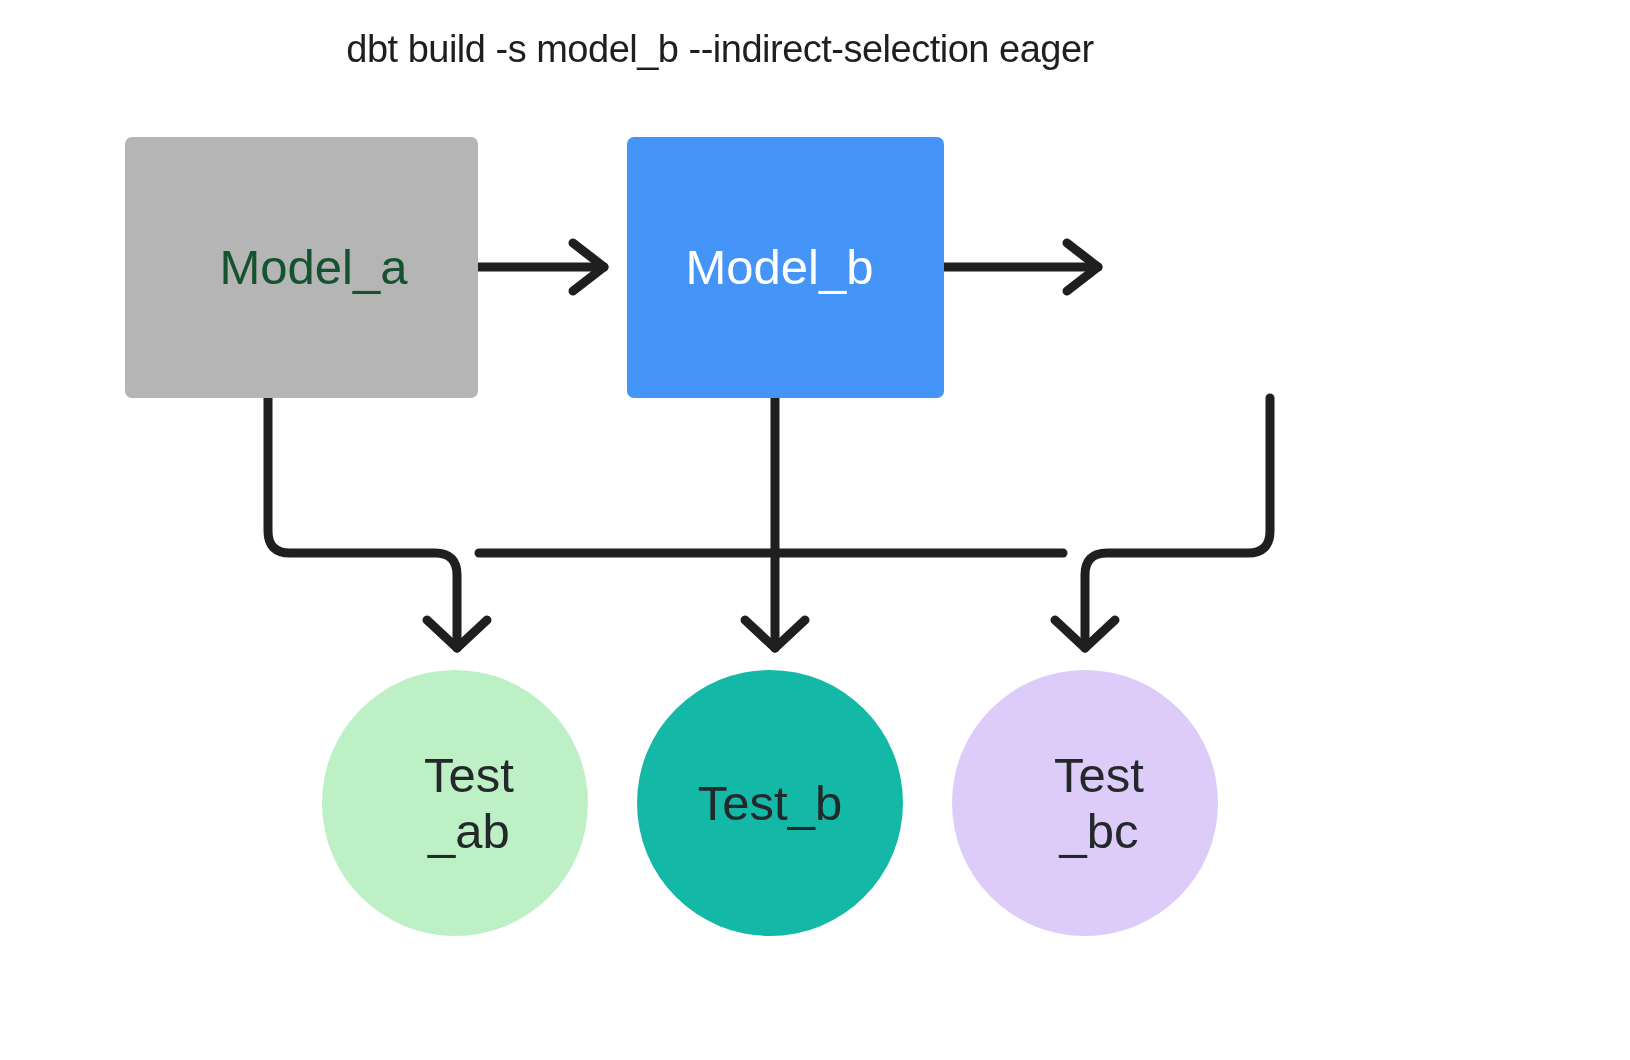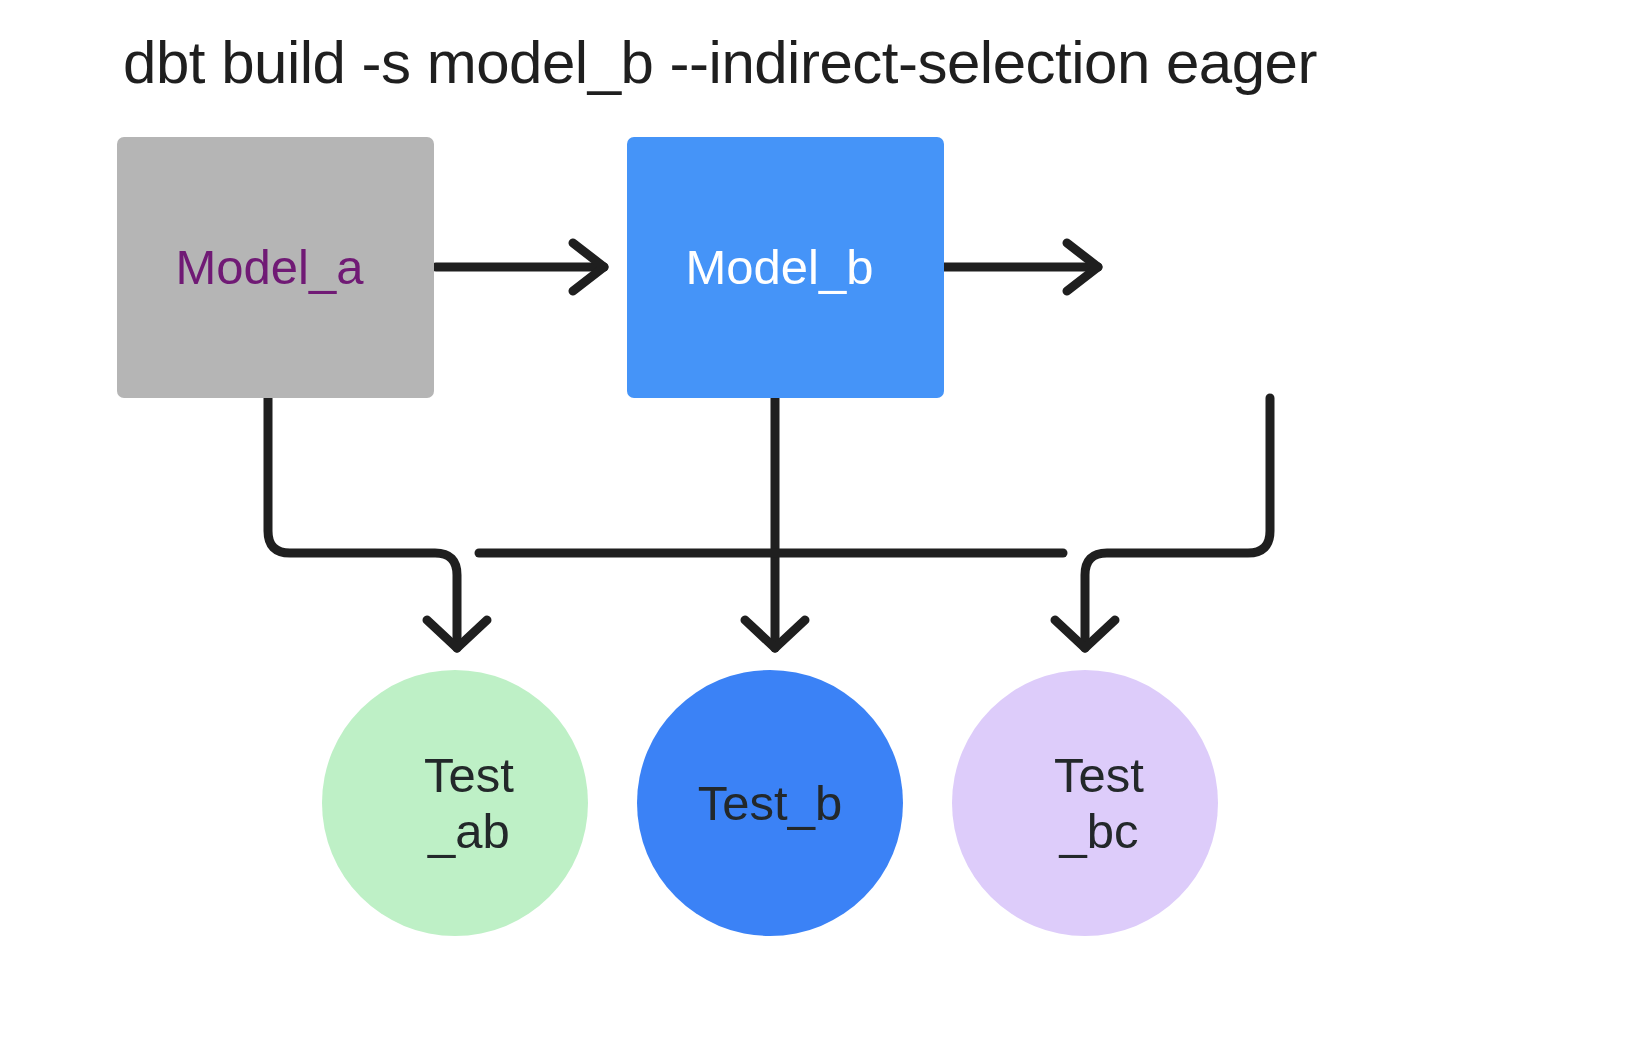--- a/index.html
+++ b/index.html
@@ -18,21 +18,21 @@
     background: #ffffff;
     overflow: hidden;
   }
   #diagram-title {
     position: absolute;
     left: 0;
     top: 28px;
     width: 1440px;
     text-align: center;
     font-family: "Liberation Sans", sans-serif;
-    font-size: 60px;
+    font-size: 38px;
     font-weight: 400;
     color: #1f1f1f;
     letter-spacing: -0.5px;
     white-space: nowrap;
   }
   svg#wires {
     position: absolute;
     left: 0;
     top: 0;
     width: 1630px;
@@ -97,35 +97,35 @@
       <path d="M 479 553 L 1063 553"></path>
 
       <path d="M 1270 398 L 1270 531 Q 1270 553 1248 553 L 1107 553 Q 1085 553 1085 575 L 1085 648"></path>
 
       <path d="M 427 620 L 457 648 L 487 620"></path>
       <path d="M 745 620 L 775 648 L 805 620"></path>
       <path d="M 1055 620 L 1085 648 L 1115 620"></path>
     </g>
   </svg>
 
-  <div class="node model-box" id="node-model_a" style="left:117px; top:137px; background:#b5b5b5; color:#701a75;">
+  <div class="node model-box" id="node-model_a" style="left:125px; top:137px; background:#b5b5b5; color:#14532d;padding-left:36px;">
     <span class="model-label">Model_a</span>
   </div>
 
   <div class="node model-box" id="node-model_b" style="left:611px; top:137px; background:#4594f8; color:#ffffff;margin-left:16px;">
     <span class="model-label">Model_b</span>
   </div>
 
 
   <div class="node test-circle" id="node-test_ab" style="left:322px; top:670px; background:#bef0c6;">
     <span class="test-label shifted">Test
 _ab</span>
   </div>
 
-  <div class="node test-circle" id="node-test_b" style="left:637px; top:670px; background:#3b82f6;">
+  <div class="node test-circle" id="node-test_b" style="left:637px; top:670px; background:#14b8a6;">
     <span class="test-label">Test_b</span>
   </div>
 
   <div class="node test-circle" id="node-test_bc" style="left:952px; top:670px; background:#ddccfa;">
     <span class="test-label shifted">Test
 _bc</span>
   </div>
 
 </div>
 

